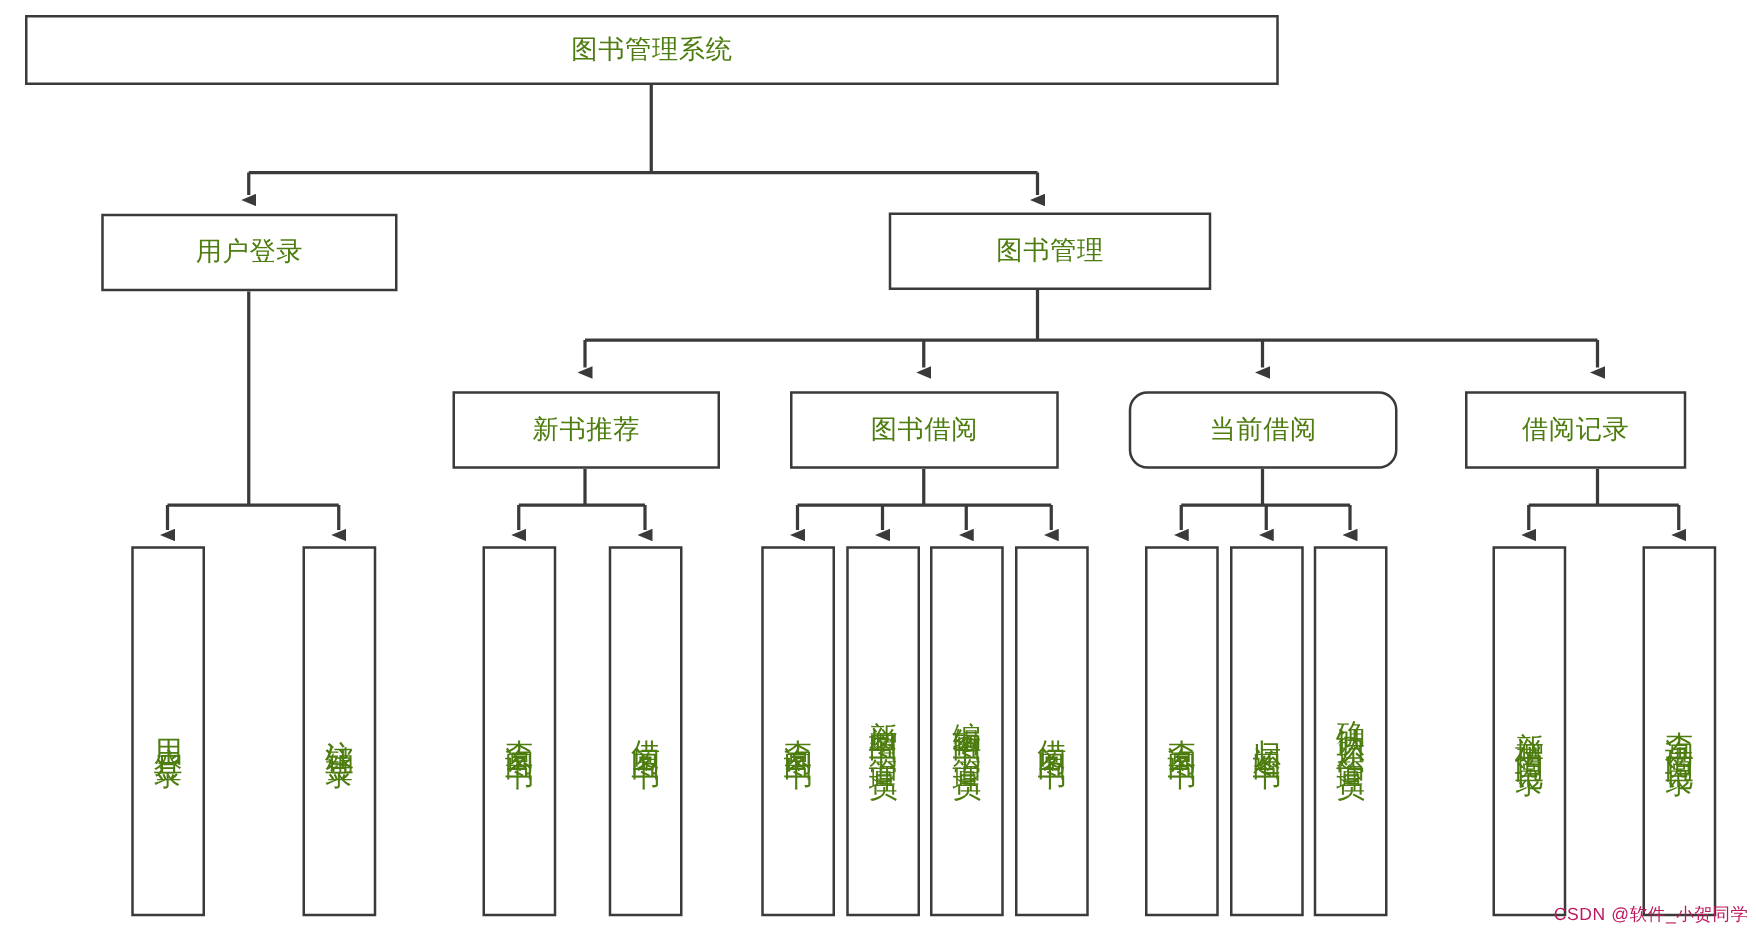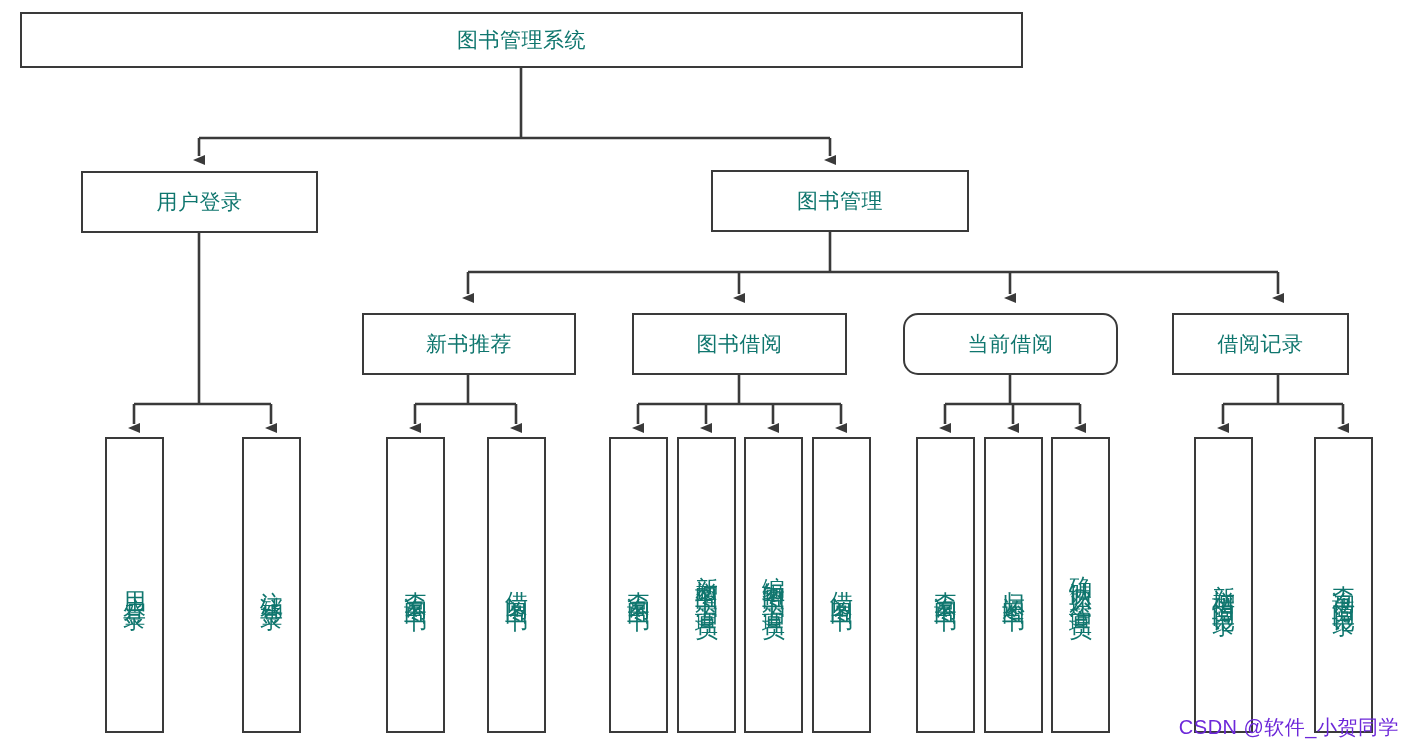--- a/index.html
+++ b/index.html
@@ -3,33 +3,33 @@
 <meta charset="utf-8">
 <style>
   html,body{margin:0;padding:0;background:#ffffff;}
   body{width:1405px;height:747px;overflow:hidden;
        font-family:"Liberation Sans","DejaVu Sans",sans-serif;}
   #stage{position:relative;width:1405px;height:747px;background:#ffffff;}
   svg#wires{position:absolute;left:0;top:0;width:1405px;height:747px;}
 
   .node{position:absolute;box-sizing:border-box;background:#ffffff;
         border:2.5px solid #3a3a3a;display:flex;align-items:center;
-        justify-content:center;color:#0f766e;}
+        justify-content:center;color:#4d7c0f;}
   .node .lbl{display:block;text-align:center;line-height:1.18;}
 
   .node.horiz .lbl{font-size:21px;letter-spacing:0.5px;white-space:nowrap;}
   .node.root .lbl{font-size:21px;}
 
   .node.vert{align-items:center;justify-content:center;}
   .node.vert .lbl{writing-mode:vertical-rl;text-orientation:upright;
                   font-size:23px;letter-spacing:6px;line-height:1;
                   white-space:nowrap;}
 
-  .watermark{position:absolute;right:6px;bottom:6px;color:#6d28d9;
-             font-size:20px;letter-spacing:0.5px;white-space:nowrap;
+  .watermark{position:absolute;right:6px;bottom:6px;color:#be185d;
+             font-size:14px;letter-spacing:0.5px;white-space:nowrap;
              user-select:none;}
 </style>
 </head>
 <body>
 
 <div id="stage">
 
   <svg id="wires" viewBox="0 0 1405 747" xmlns="http://www.w3.org/2000/svg">
     <defs>
       <marker id="arw" markerWidth="10" markerHeight="12" refX="1" refY="6" orient="auto" markerUnits="userSpaceOnUse">

